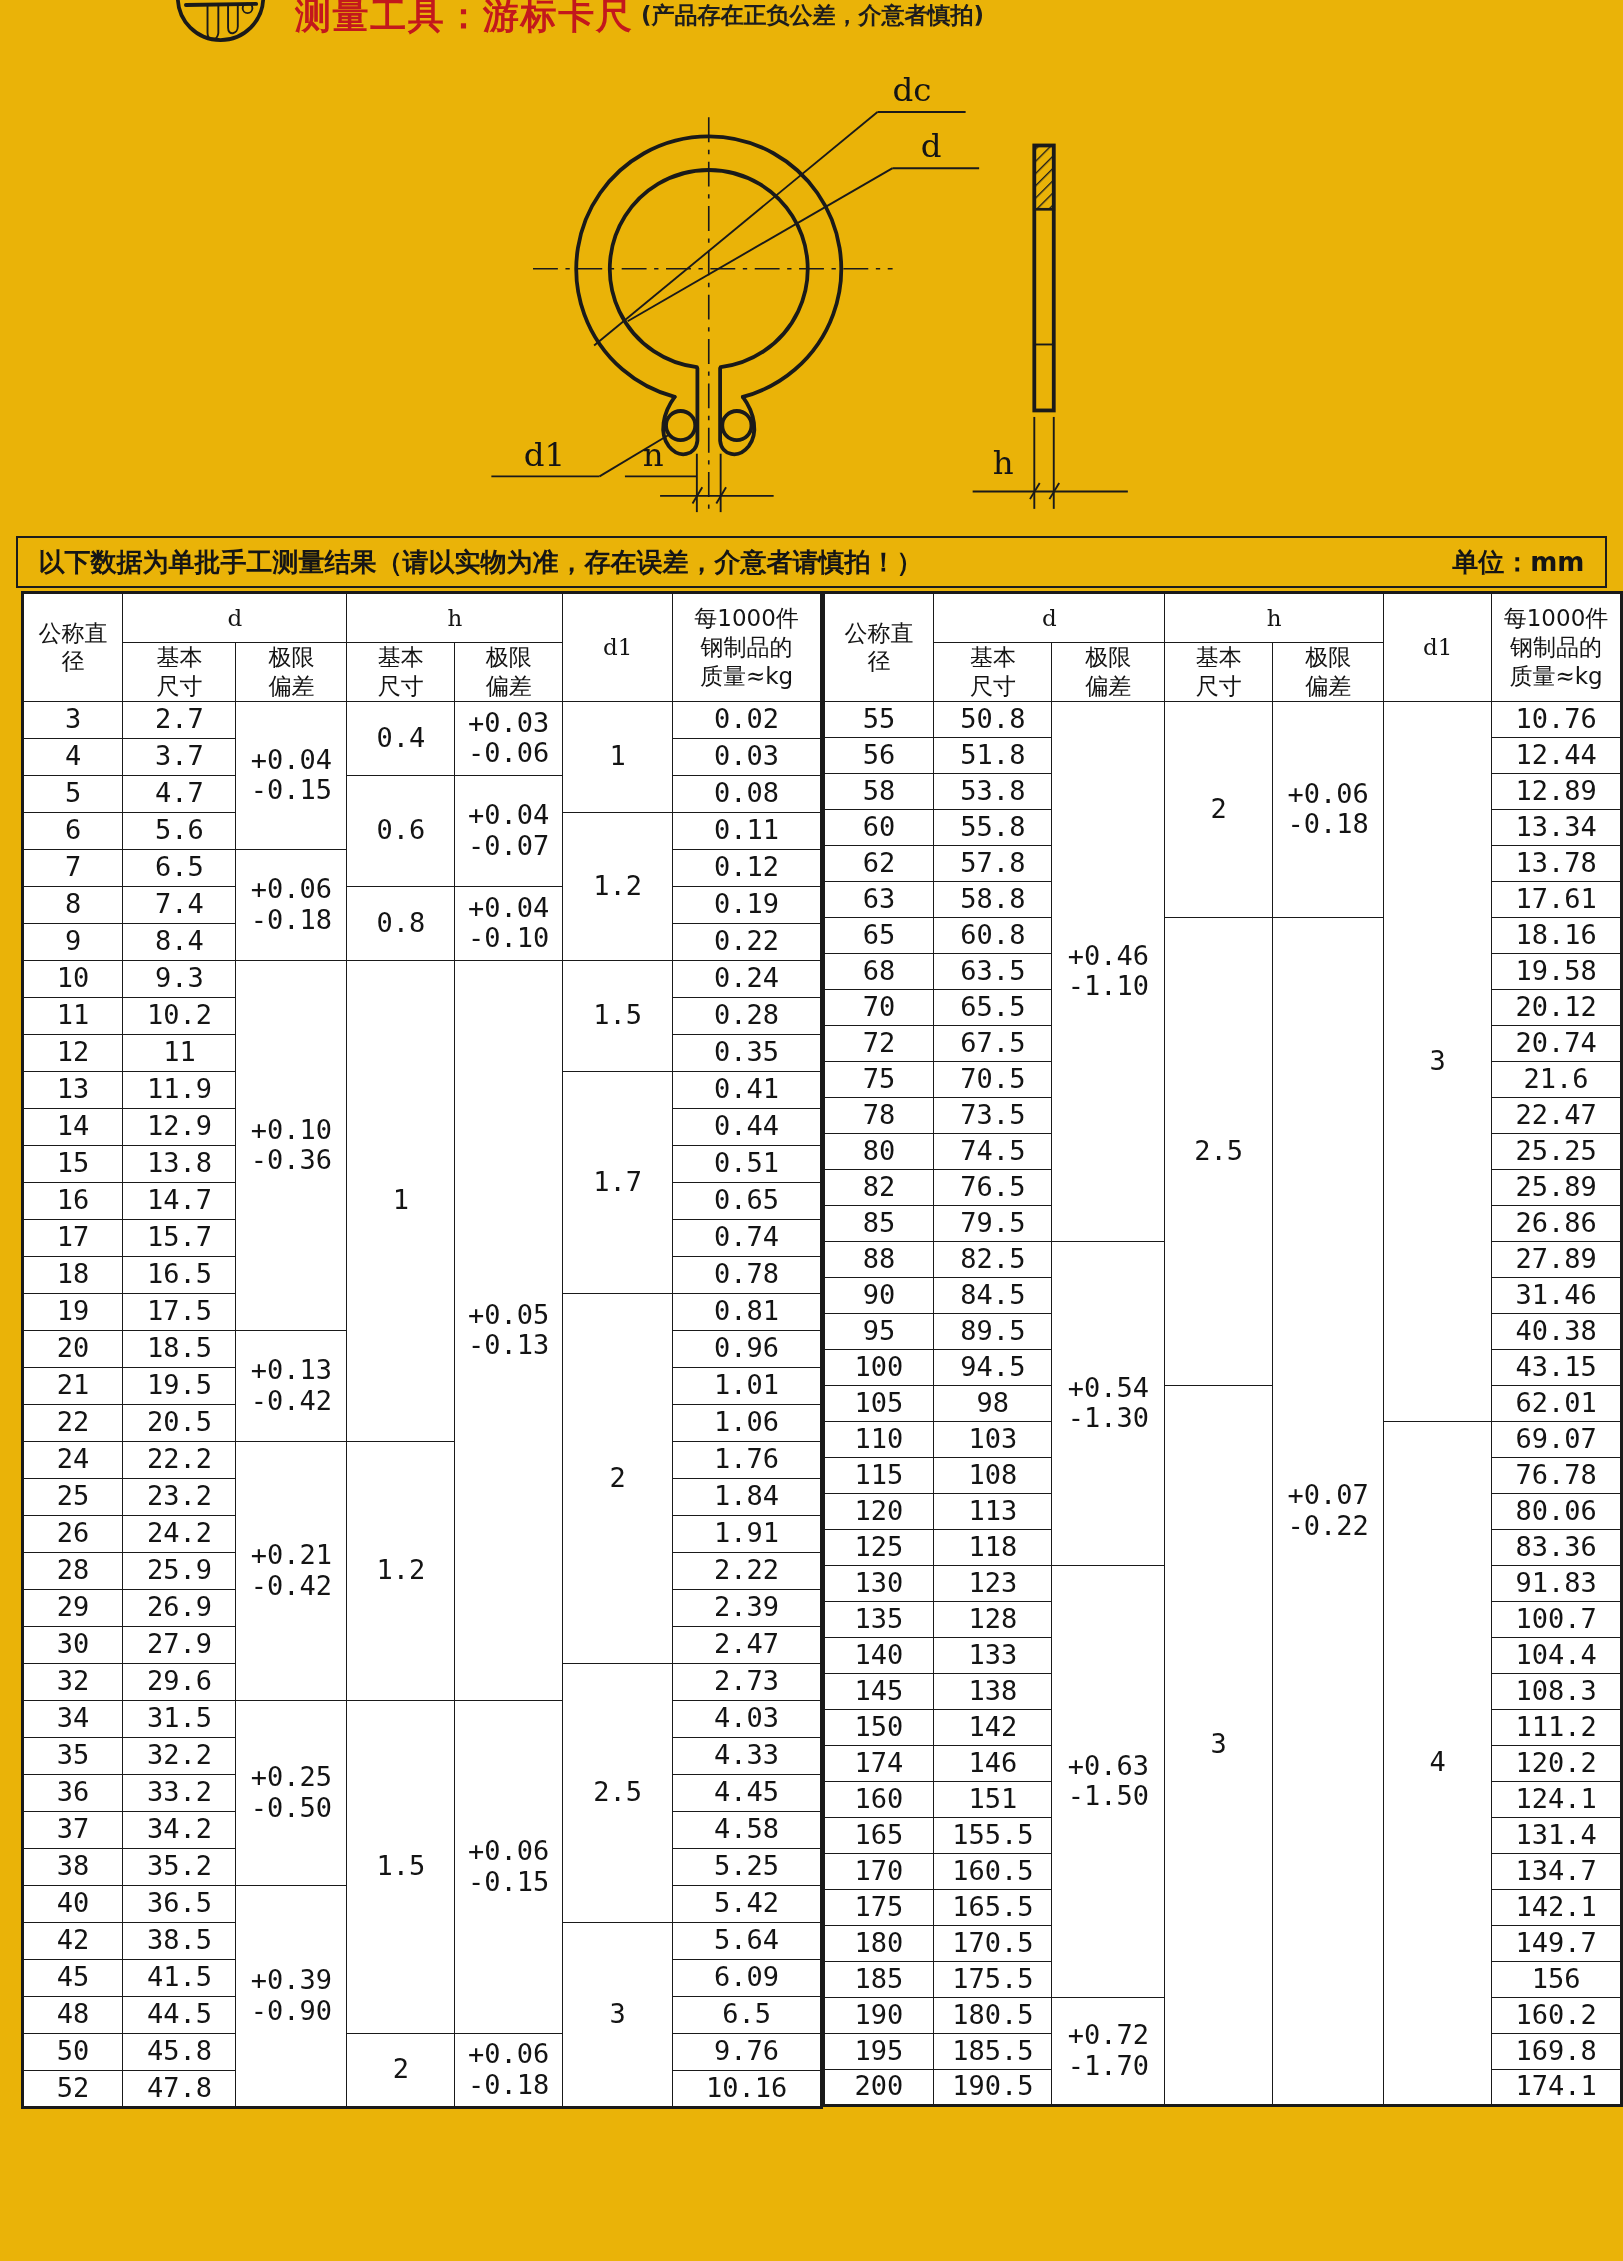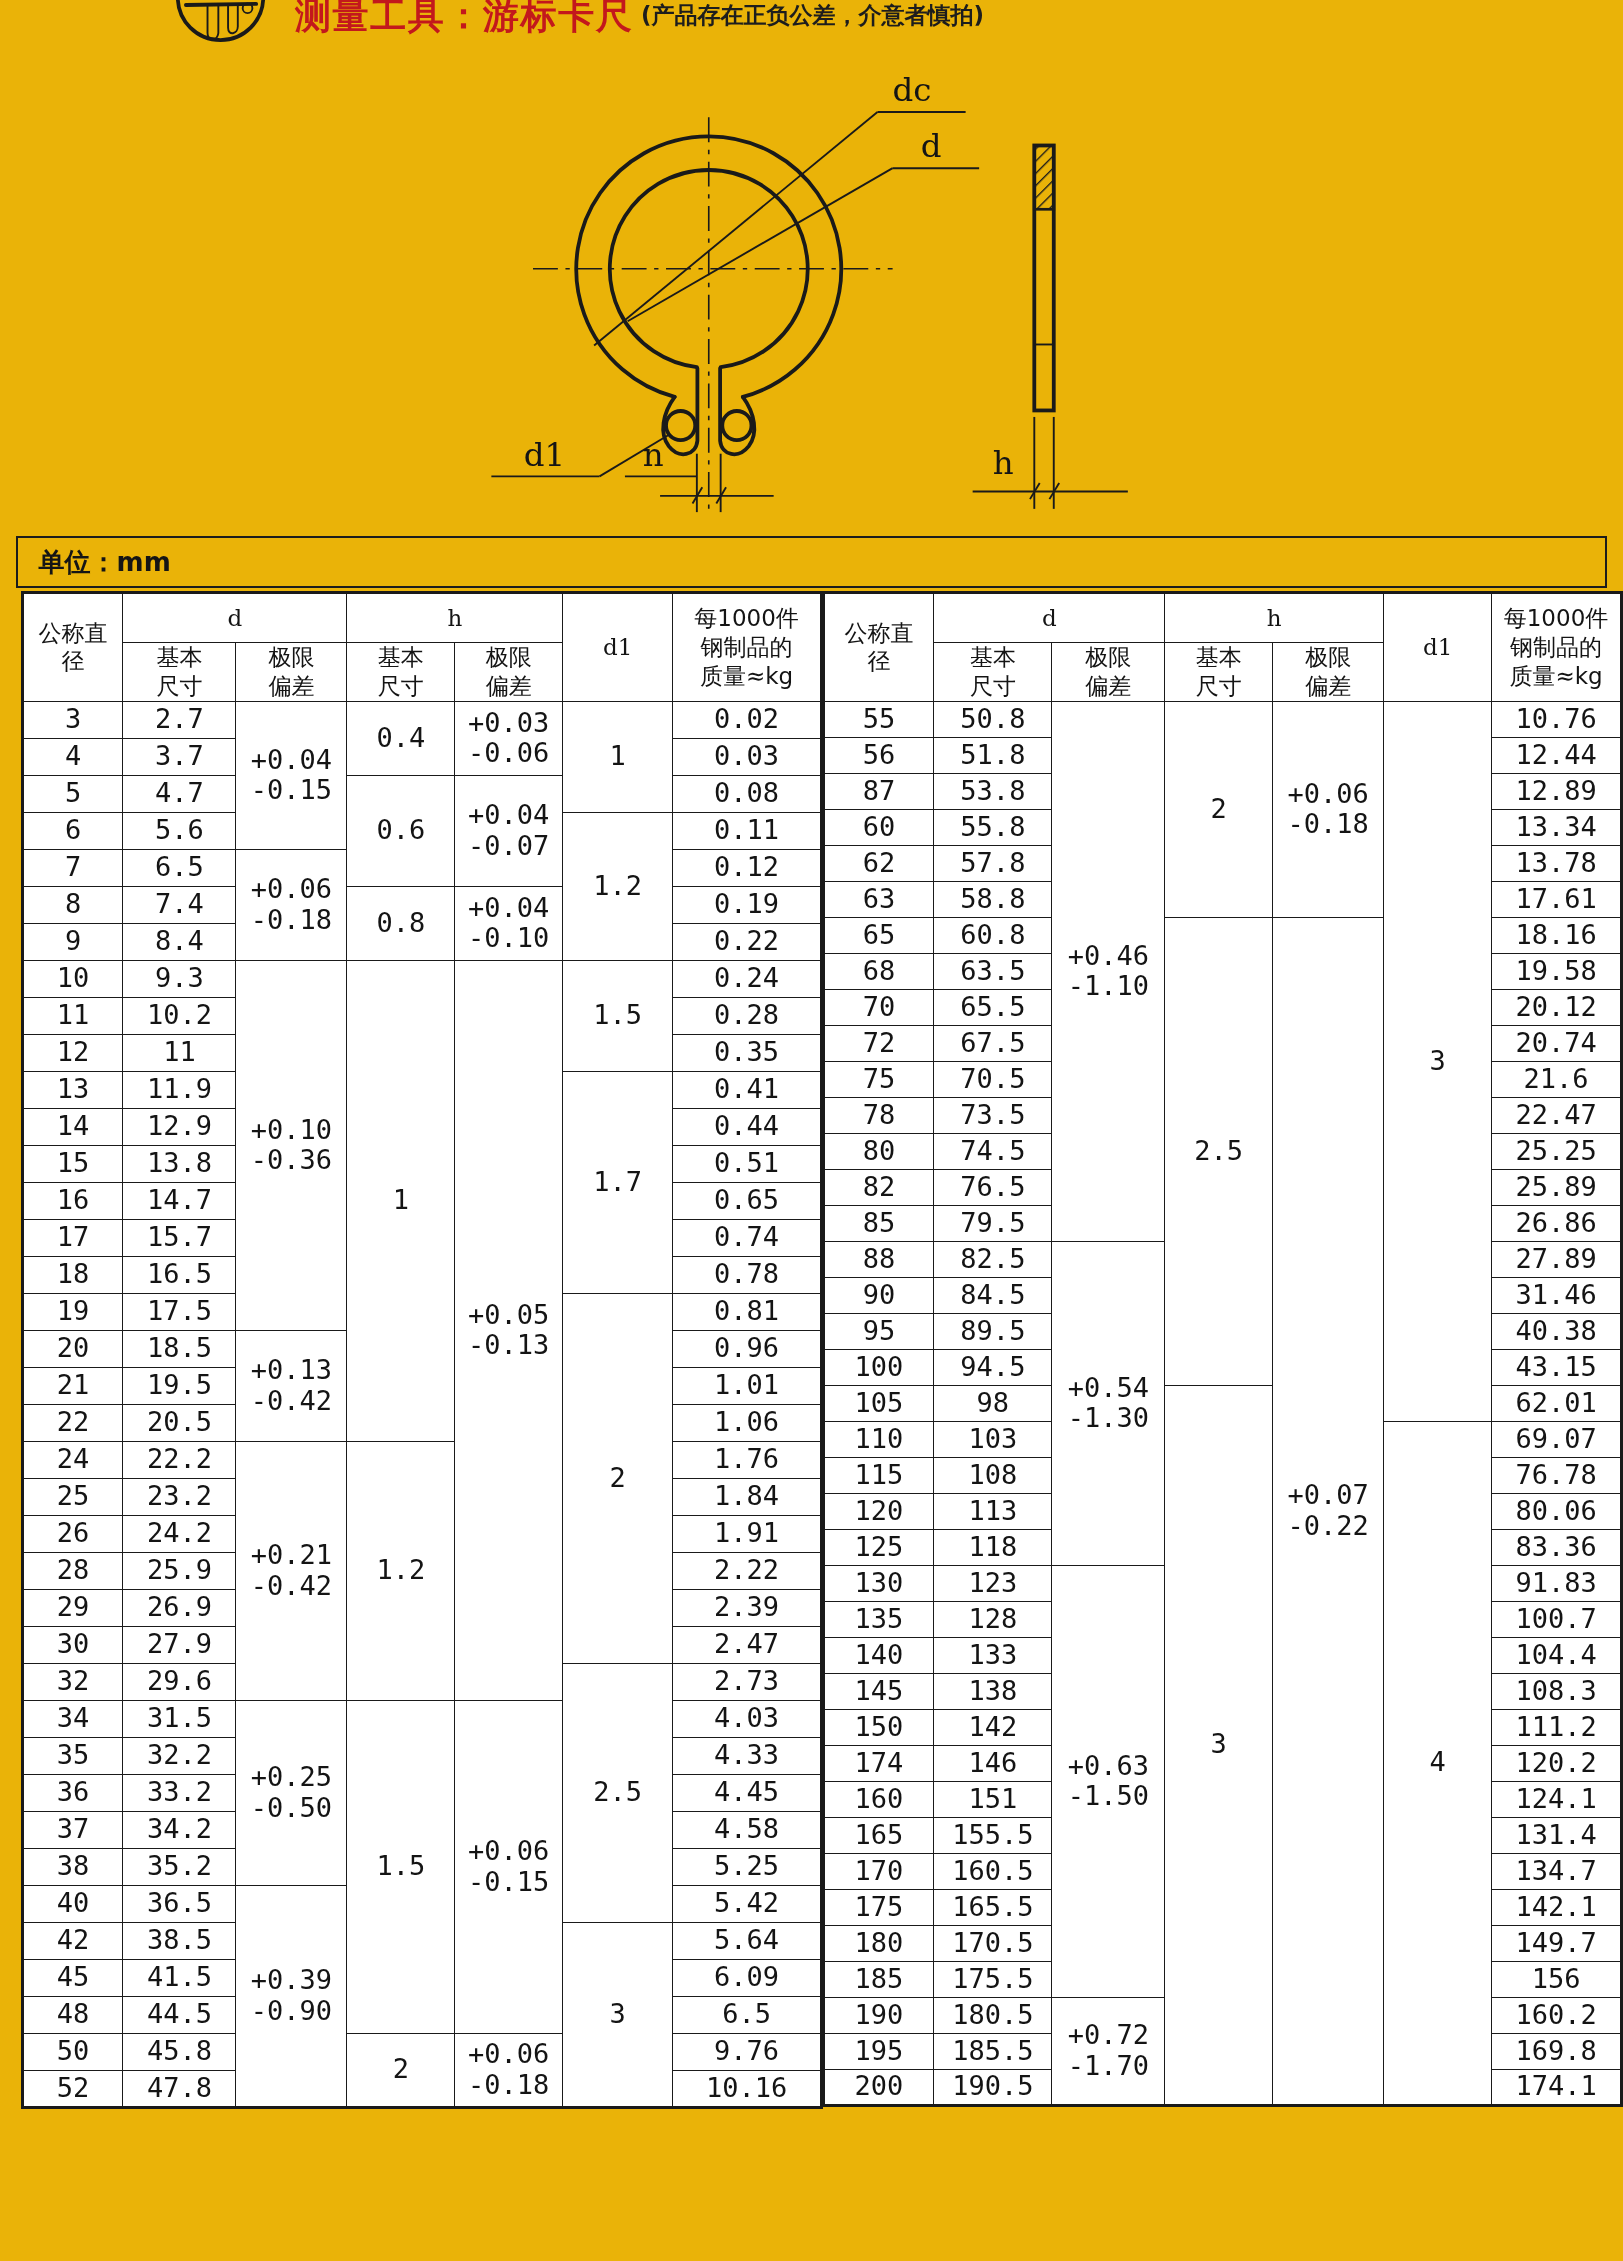--- a/index.html
+++ b/index.html
@@ -115,20 +115,21 @@
       <line x1="1062" y1="632" x2="1062" y2="802" class="thin"></line>
       <line x1="1098" y1="632" x2="1098" y2="802" class="thin"></line>
       <line x1="948" y1="770" x2="1235" y2="770" class="thin"></line>
       <line x1="1054" y1="784" x2="1072" y2="754" class="thin"></line>
       <line x1="1090" y1="784" x2="1108" y2="754" class="thin"></line>
       <text x="985" y="738" class="dwg-label">h</text>
     </g>
   </svg>
 
   <div class="note">
+    <span>以下数据为单批手工测量结果（请以实物为准，存在误差，介意者请慎拍！）</span>
     <span>单位：mm</span>
   </div>
 
   <div class="tables">
 
     <table class="spec t-left">
       <colgroup>
         <col style="width:101px">
           <col style="width:113px">
           <col style="width:111px">
@@ -436,21 +437,21 @@
 -0.18</td>
             <td class="c-num" rowspan="20">3</td>
             <td class="c-mass">10.76</td>
           </tr>
           <tr>
             <td class="c-dia">56</td>
             <td class="c-num">51.8</td>
             <td class="c-mass">12.44</td>
           </tr>
           <tr>
-            <td class="c-dia">87</td>
+            <td class="c-dia">58</td>
             <td class="c-num">53.8</td>
             <td class="c-mass">12.89</td>
           </tr>
           <tr>
             <td class="c-dia">60</td>
             <td class="c-num">55.8</td>
             <td class="c-mass">13.34</td>
           </tr>
           <tr>
             <td class="c-dia">62</td>

